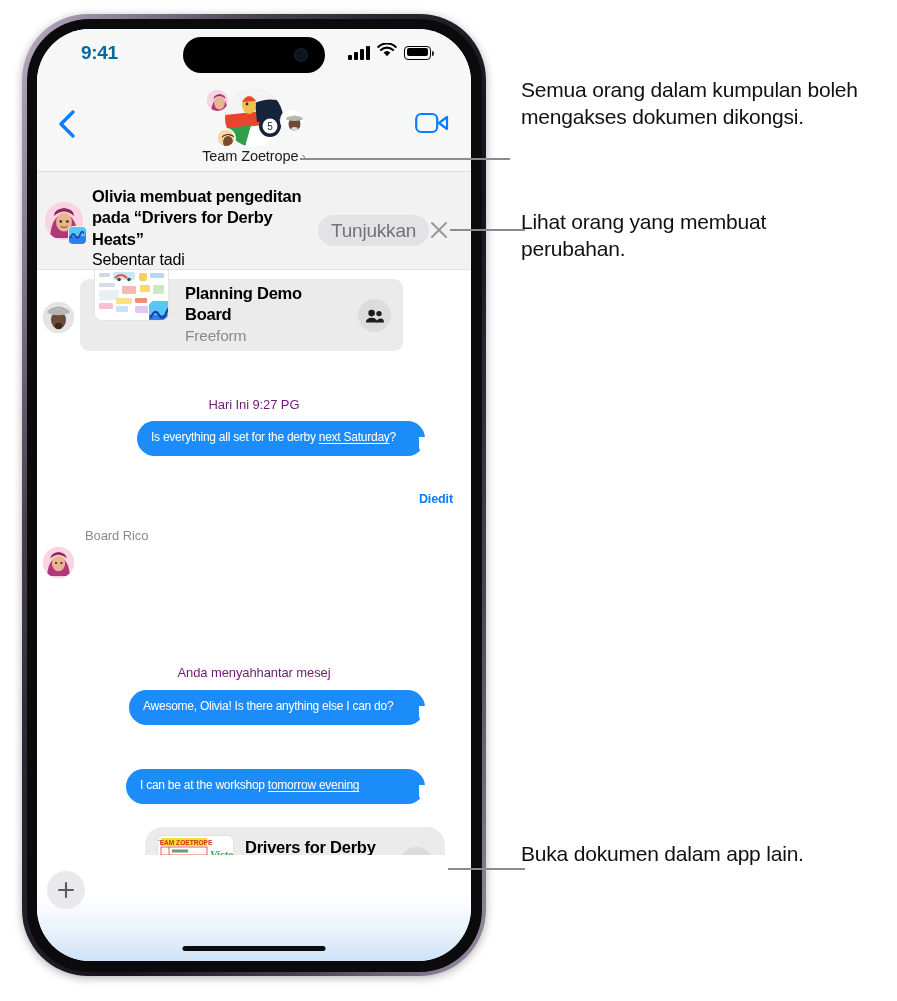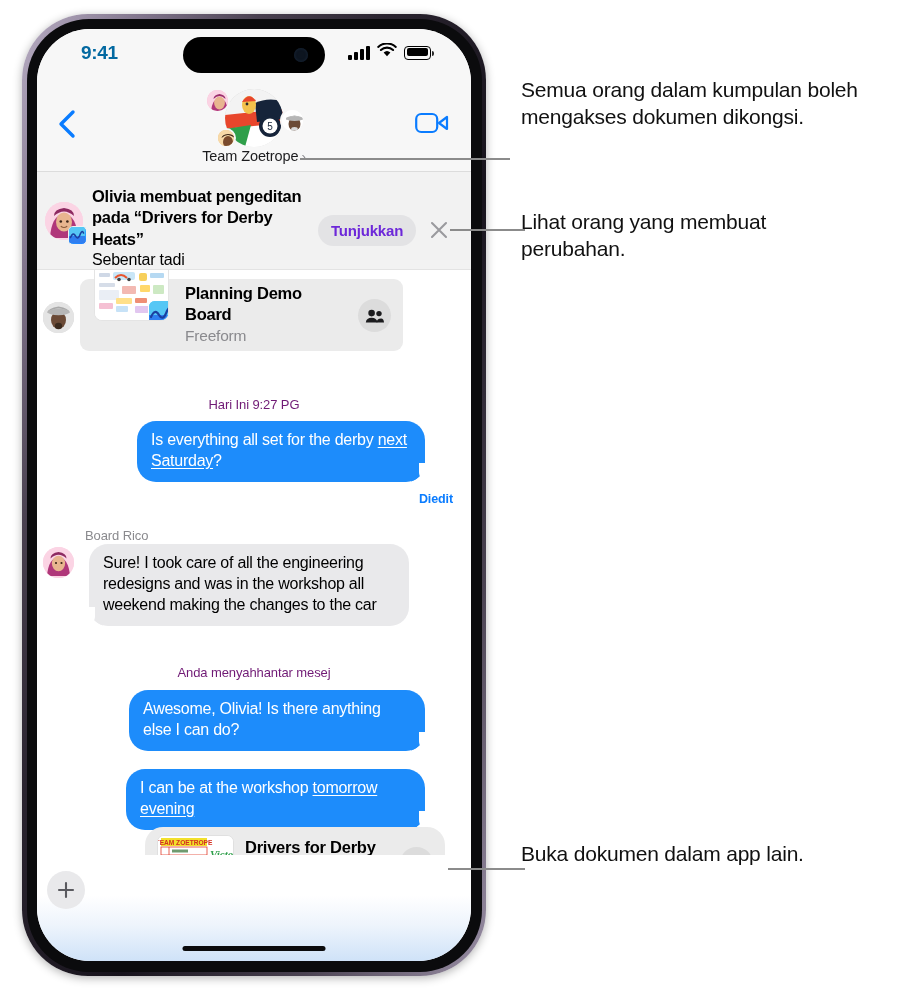--- a/index.html
+++ b/index.html
@@ -243,23 +243,23 @@
     left: 281px; top: 43px;
     height: 31px;
     padding: 0 13px;
     display: flex;
     align-items: center;
     background: #e3e3e5;
     border-radius: 16px;
     cursor: pointer;
   }
   #notif-show-label {
-    font-size: 15px;
-    font-weight: bold;
-    color: #6d28d9;
+    font-size: 19px;
+    font-weight: normal;
+    color: #737373;
     letter-spacing: -0.2px;
   }
   #notif-close {
     position: absolute;
     left: 390px; top: 46px;
     width: 24px; height: 24px;
     cursor: pointer;
   }
 
   
@@ -348,21 +348,21 @@
     position: absolute;
     font-size: 13px;
     color: #8a8a8e;
     letter-spacing: -0.1px;
   }
 
   .bubble {
     position: absolute;
     border-radius: 19px;
     padding: 9px 14px 10px 14px;
-    font-size: 16px;
+    font-size: 12px;
     line-height: 1.31;
     letter-spacing: -0.25px;
     box-sizing: border-box;
   }
   .bubble.sent {
     background: #1d8cfb;
     color: #fff;
   }
   .bubble.received {
     background: #e9e9eb;
@@ -702,21 +702,20 @@
     <div id="bubble-avatar-olivia">
       <svg width="31" height="31" viewBox="0 0 31 31">
         <rect width="31" height="31" fill="#fbd4e4"></rect>
         <path d="M4 29 Q5.5 11 15.5 10 Q25.5 11 27 29 Z" fill="#b0377a"></path>
         <ellipse cx="15.5" cy="16.5" rx="6.6" ry="7.8" fill="#e8b58f"></ellipse>
         <path d="M7.5 11.5 Q15.5 4 23.5 11.5 Q23.5 6 15.5 5 Q7.5 6 7.5 11.5Z" fill="#8e2a61"></path>
         <circle cx="13" cy="16" r="1.1" fill="#3a2418"></circle>
         <circle cx="18.5" cy="16" r="1.1" fill="#3a2418"></circle>
       </svg>
     </div>
-    <div class="bubble received" style="left:52px; top:372px; width:320px;">Sure! I took care of all the engineering redesigns and was in the workshop all weekend making the changes to the car<span class="tail-left"></span></div>
 
     <div class="timestamp" style="top:493px;">Anda menyahhantar mesej</div>
 
     <div class="bubble sent" style="left:92px; top:518px; width:296px;">Awesome, Olivia! Is there anything else I can do?<span class="tail-right"></span></div>
 
     <div class="bubble sent" style="left:89px; top:597px; width:299px;">
       <span>I can be at the workshop </span><u>tomorrow evening</u>
       <span class="tail-right"></span>
     </div>
 

